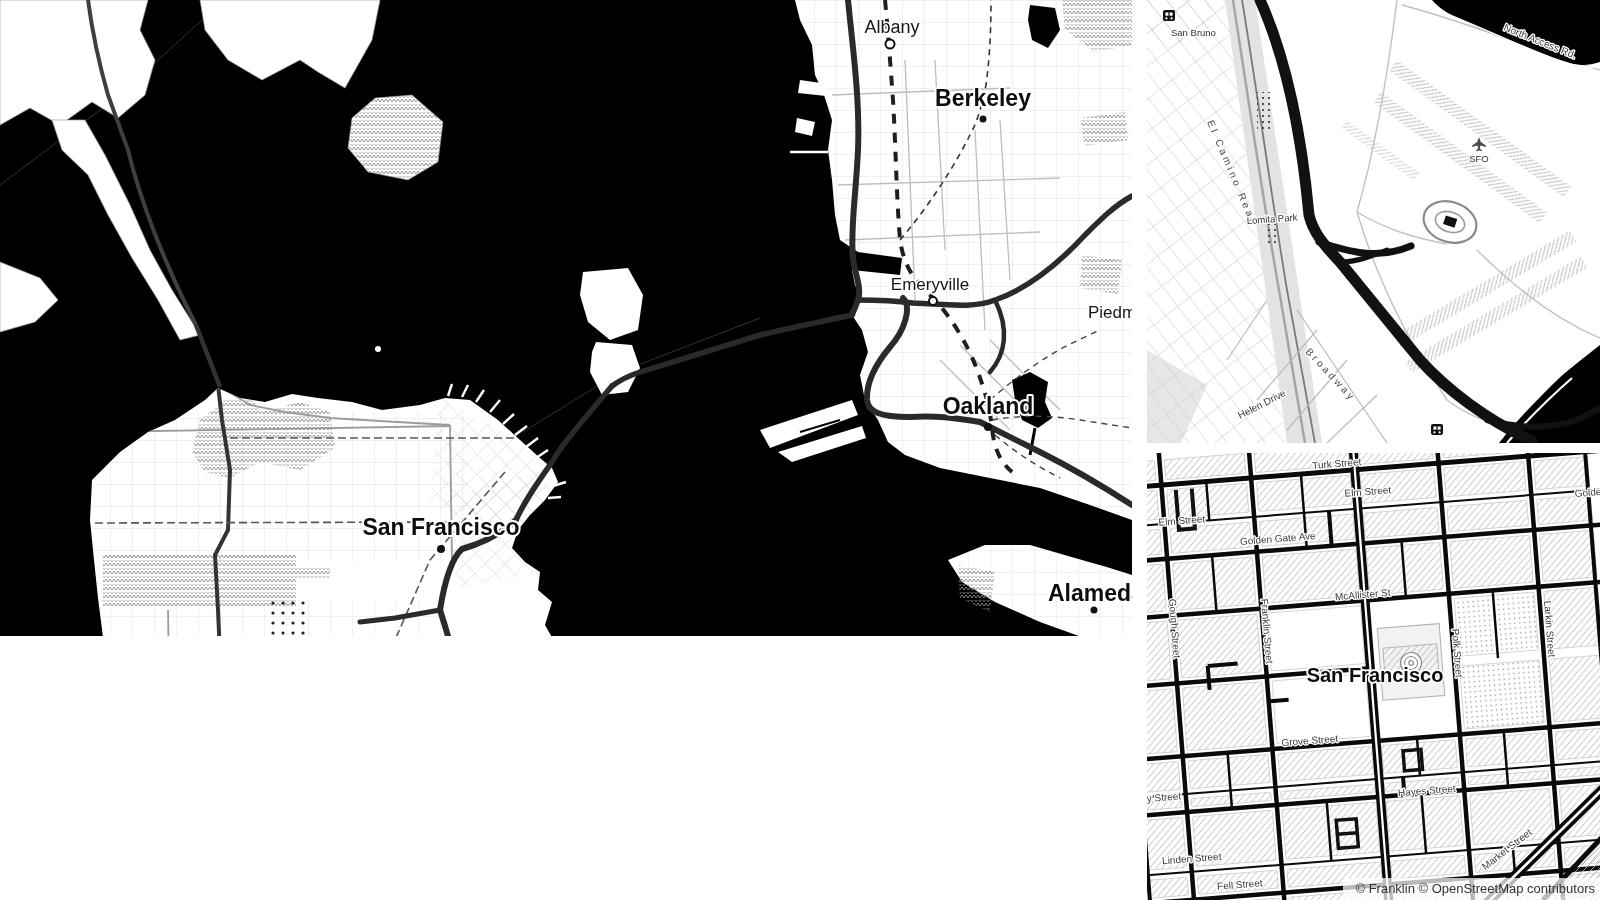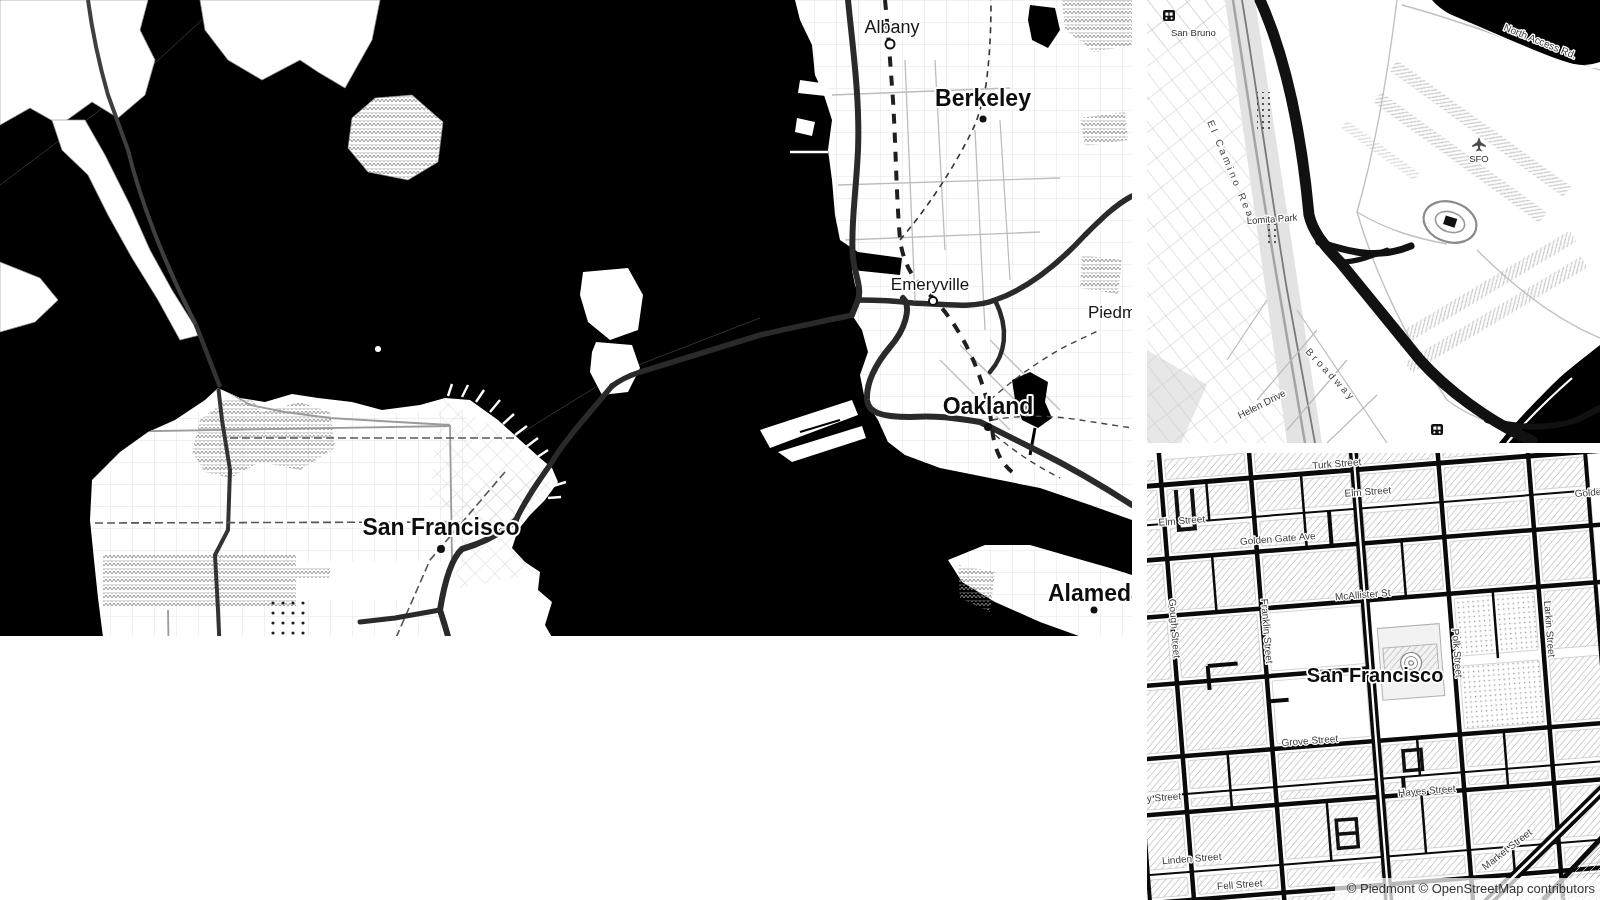--- a/index.html
+++ b/index.html
@@ -453,13 +453,13 @@
         <text transform="translate(163,291) rotate(-4.5)" class="st" text-anchor="middle">Grove Street</text>
         <text transform="translate(280,341) rotate(-4.5)" class="st" text-anchor="middle">Hayes Street</text>
         <text transform="translate(0,349) rotate(-4.5)" class="st" text-anchor="start">y Street</text>
         <text transform="translate(45,409) rotate(-4.5)" class="st" text-anchor="middle">Linden Street</text>
         <text transform="translate(93,435) rotate(-4.5)" class="st" text-anchor="middle">Fell Street</text>
         <text transform="translate(362,399) rotate(-38)" class="st" text-anchor="middle">Market Street</text>
       </g>
 </svg>
 </div>
 
-<div id="attribution">© Piedmont © OpenStreetMap contributors</div>
+<div id="attribution">© Franklin © OpenStreetMap contributors</div>
 
 </body></html>

